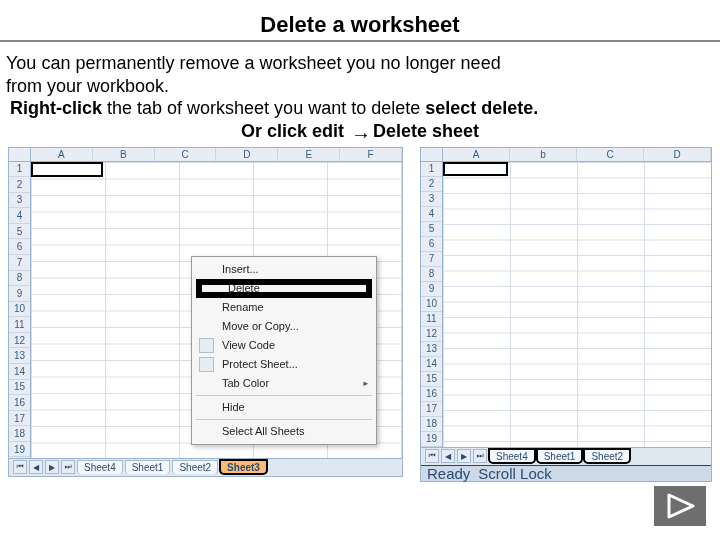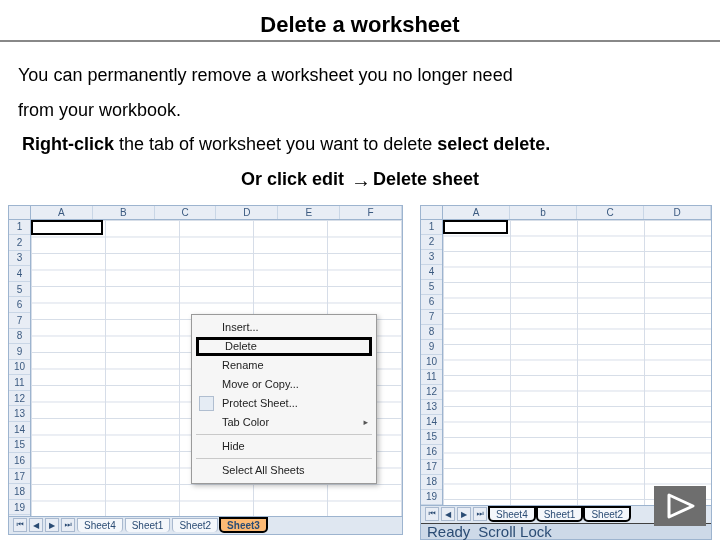--- a/index.html
+++ b/index.html
@@ -33,21 +33,21 @@
     background: #888;
     width: 100%;
     margin-top: 2px;
   }
   .body-text {
     font-size: 18px;
     color: #000;
     line-height: 1.25;
     padding: 4px 6px 0 6px;
   }
-  .body-text p { margin: 12px; }
+  .body-text p { margin: 0; }
   .line3 { padding-left: 4px; }
   .line4 {
     text-align: center;
     position: relative;
   }
   .arrow-glyph {
     display: inline-block;
     font-weight: bold;
     font-size: 20px;
     vertical-align: middle;
@@ -189,21 +189,21 @@
     color: #222;
     position: relative;
   }
   .ctx-menu .item.sep {
     height: 1px;
     background: #c9c9c9;
     margin: 2px 2px;
     padding: 0;
   }
   .ctx-menu .item.boxed {
-    border: 3px solid #000000;
+    border: 6px solid #000000;
     margin: 0 2px;
     padding-left: 26px;
   }
   .ctx-menu .item .mi-icon {
     position: absolute;
     left: 5px;
     width: 15px; height: 15px;
     background: #e5ecf4;
     border: 1px solid #b0bed0;
   }
@@ -318,20 +318,24 @@
             <span>Delete</span>
           </div>
         <div class="item">
             <span>Rename</span>
           </div>
         <div class="item">
             <span>Move or Copy...</span>
           </div>
         <div class="item">
             <span class="mi-icon"></span>
+            <span>View Code</span>
+          </div>
+        <div class="item">
+            <span class="mi-icon"></span>
             <span>Protect Sheet...</span>
           </div>
         <div class="item">
             <span>Tab Color</span>
             <span class="arrow-r">▸</span>
           </div>
         <div class="item sep"></div>
         <div class="item">
             <span>Hide</span>
           </div>

